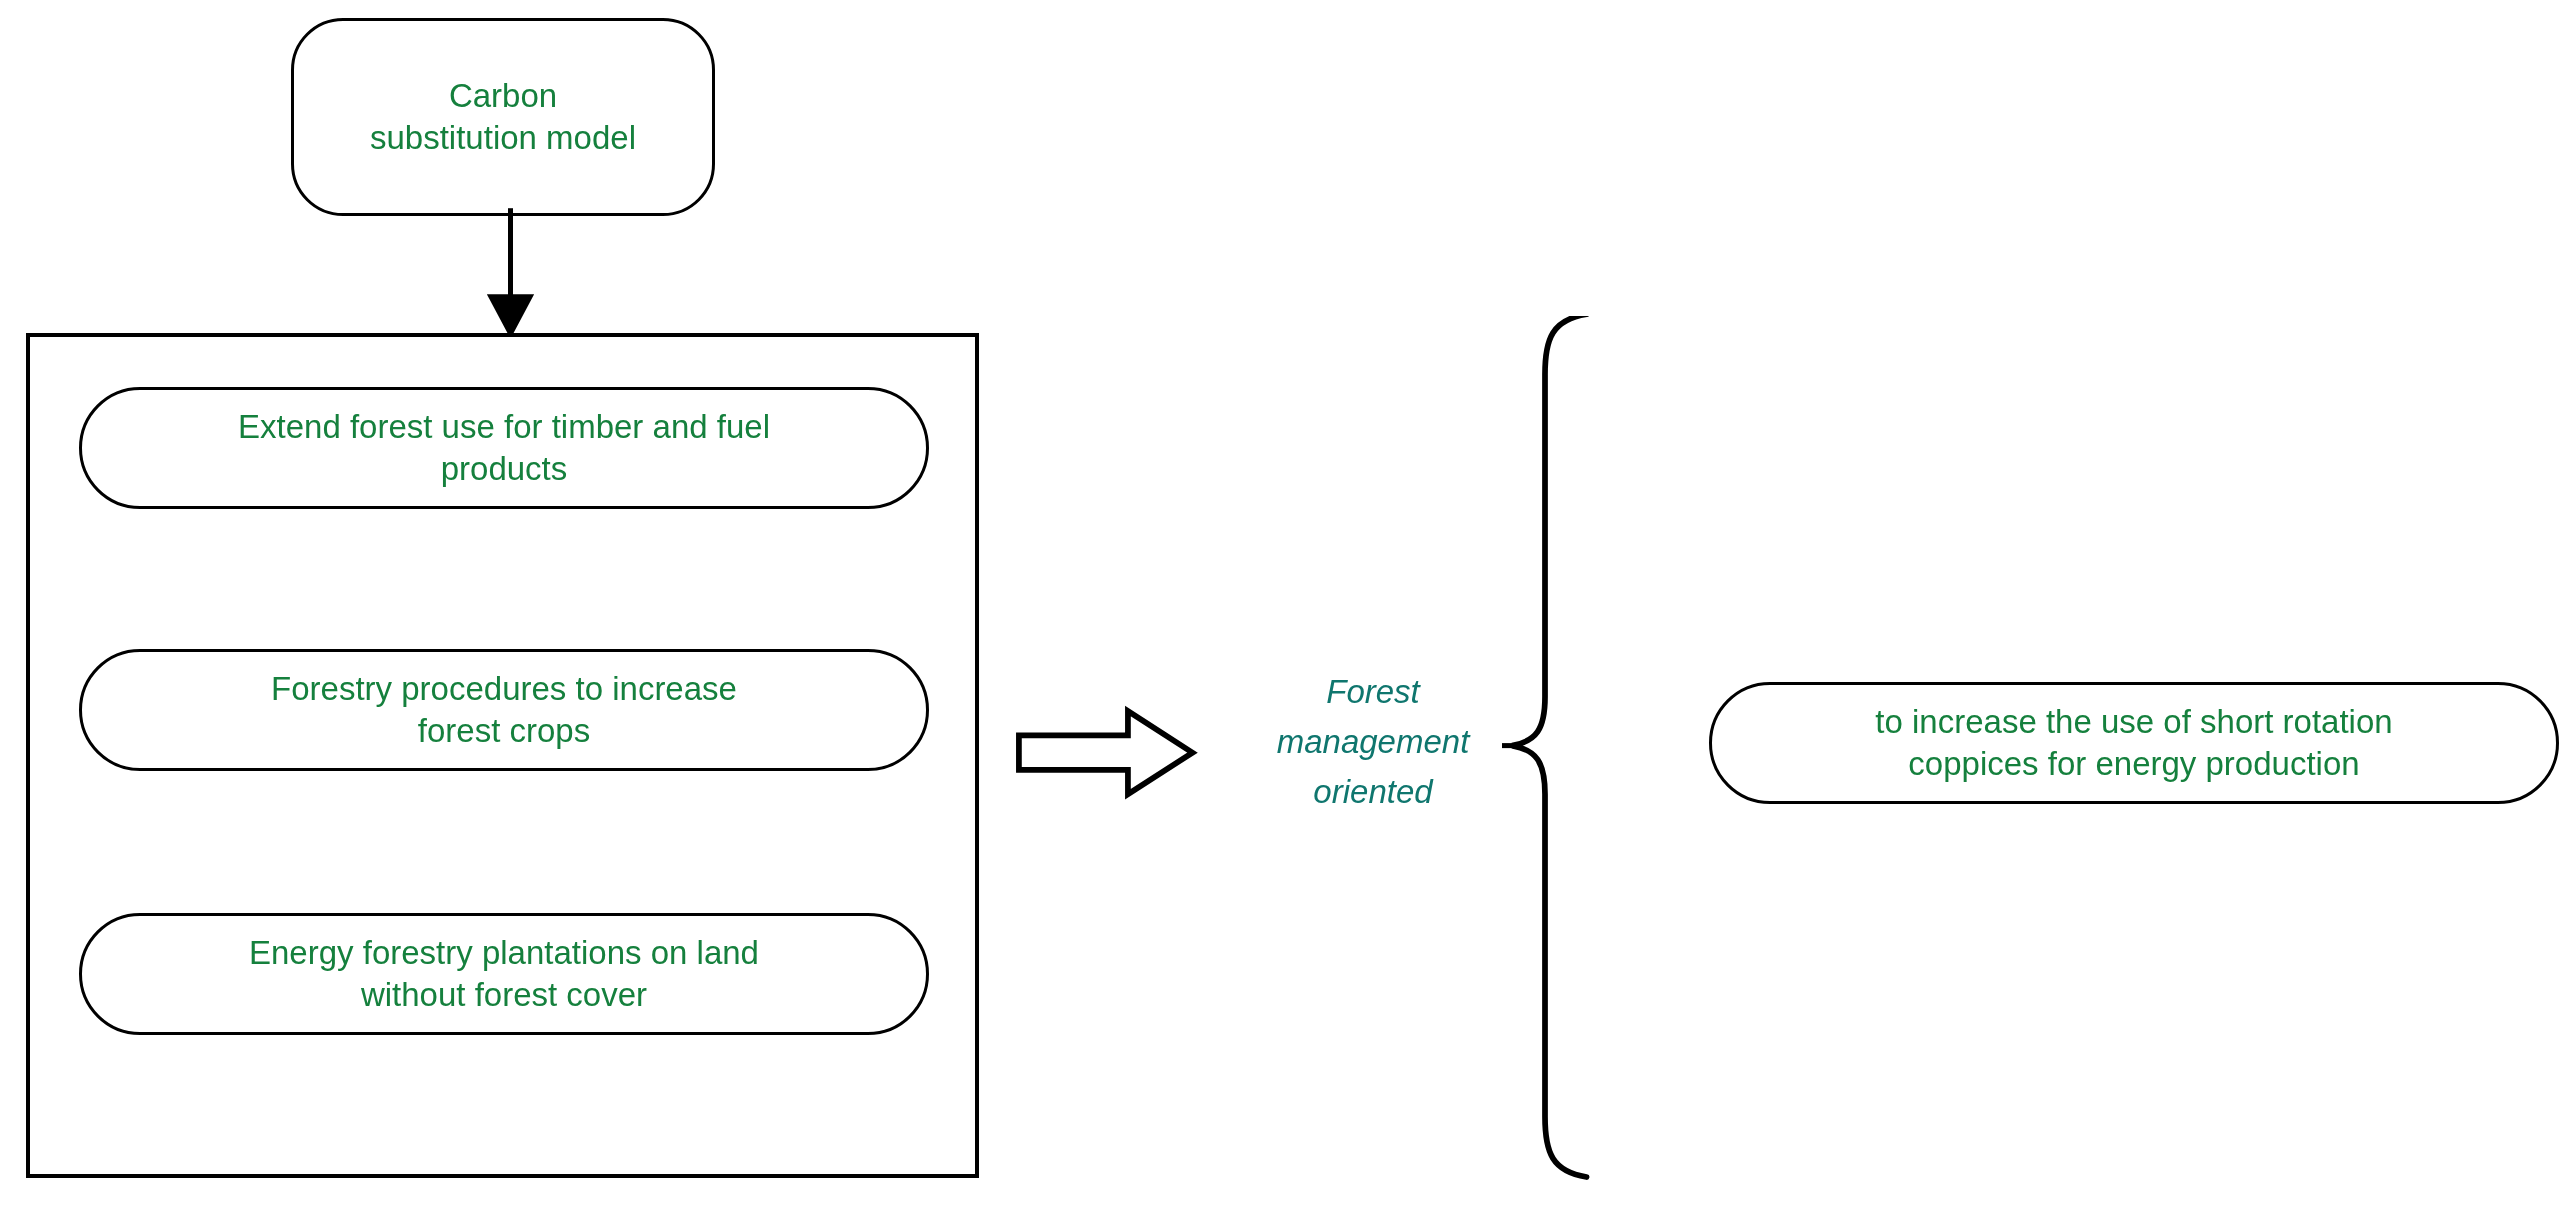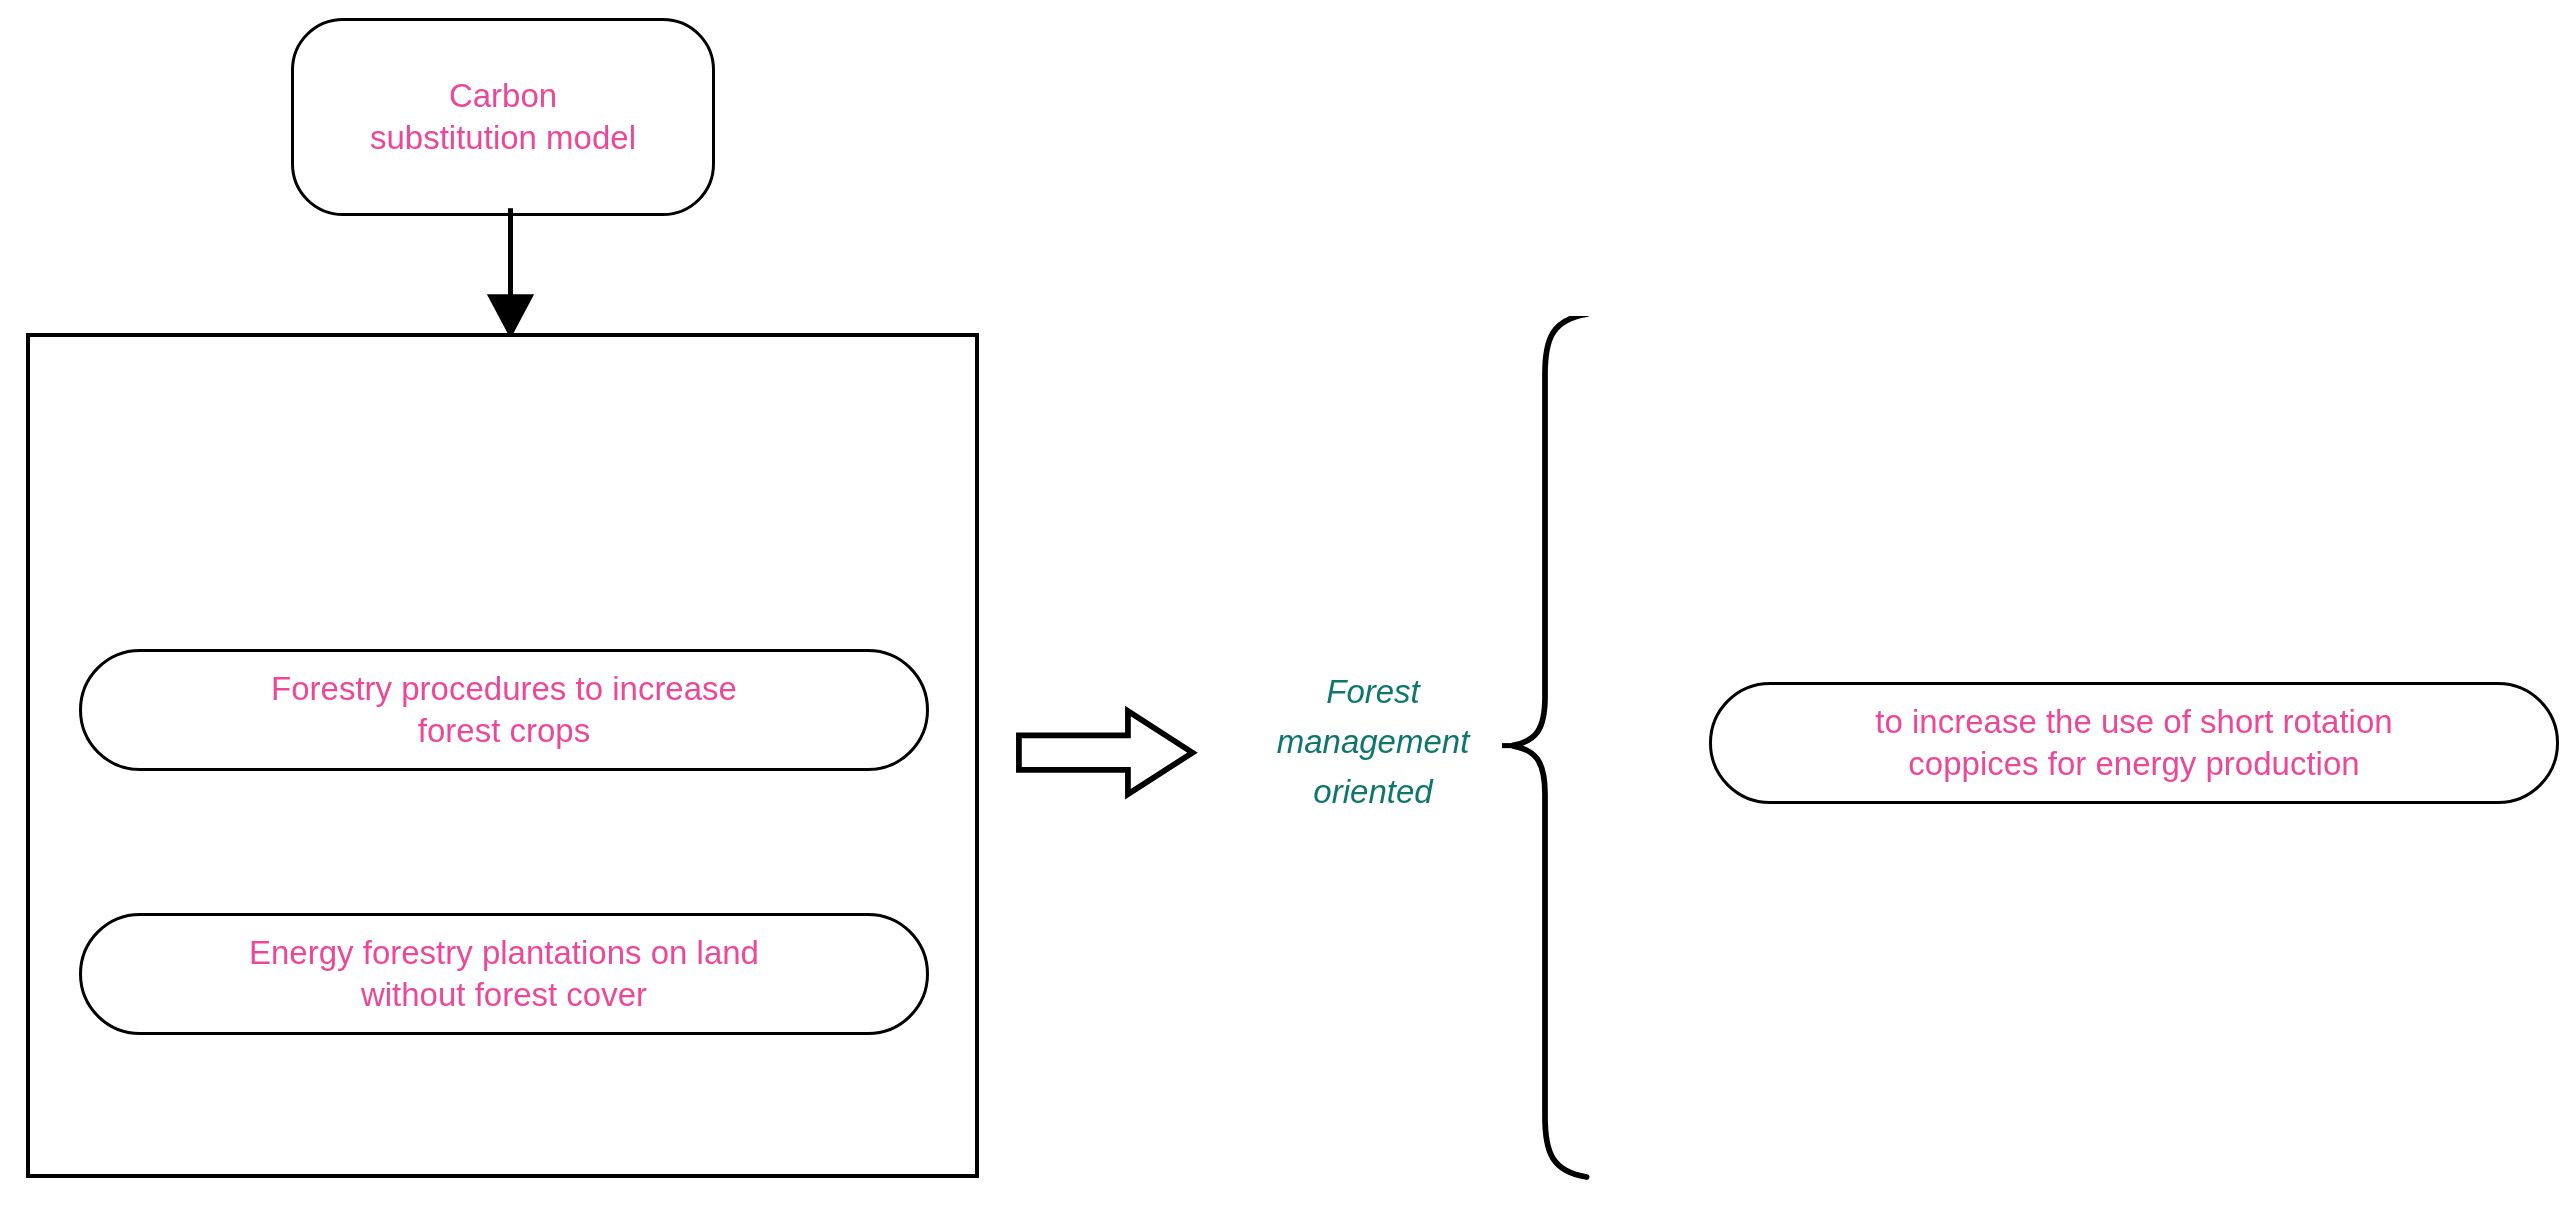--- a/index.html
+++ b/index.html
@@ -24,21 +24,21 @@
   .node {
     position: absolute;
     box-sizing: border-box;
     background: #ffffff;
     border: 3.6px solid #000000;
     display: flex;
     align-items: center;
     justify-content: center;
     text-align: center;
     line-height: 1.28;
-    color: #ec4899;
+    color: #15803d;
   }
   .node .label {
     display: block;
     padding: 0 33px;
     white-space: pre-line;
   }
 
   
   .node-top {
     left: 291px;
@@ -134,20 +134,24 @@
 substitution model</span>
   </div>
 
   <svg class="connector down-arrow" viewBox="0 0 180 185">
     <line x1="90" y1="0" x2="90" y2="128" stroke="#000000" stroke-width="7"></line>
     <polygon points="57,120 123,120 90,182" fill="#000000"></polygon>
   </svg>
 
   <div class="group-box"></div>
 
+  <div class="node node-stadium left-node n1">
+    <span class="label">Extend forest use for timber and fuel
+products</span>
+  </div>
   <div class="node node-stadium left-node n2">
     <span class="label">Forestry procedures to increase
 forest crops</span>
   </div>
   <div class="node node-stadium left-node n3">
     <span class="label">Energy forestry plantations on land
 without forest cover</span>
   </div>
 
   <svg class="connector block-arrow" viewBox="0 0 270 145">

